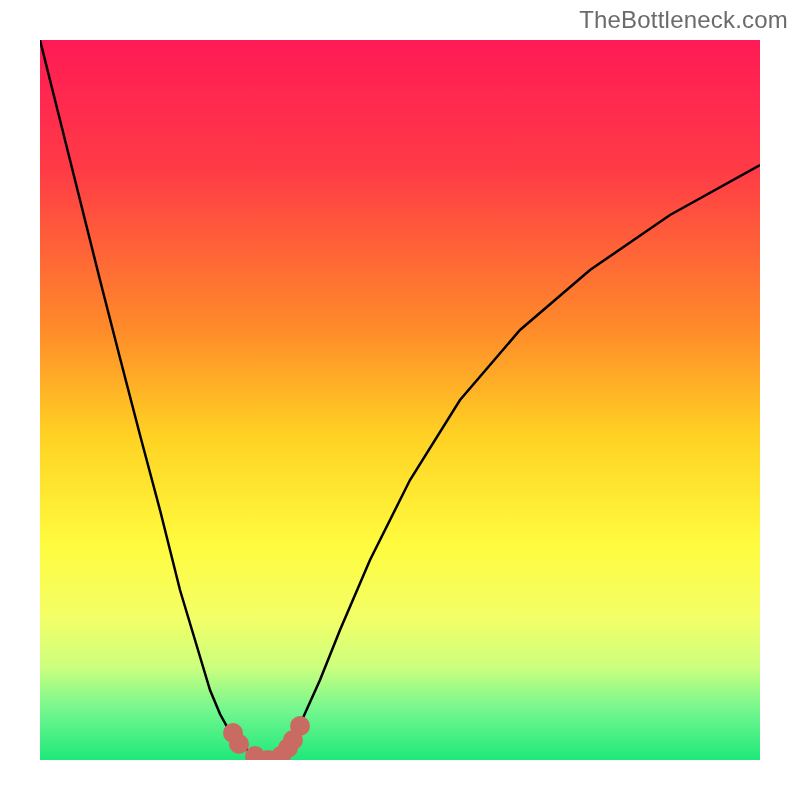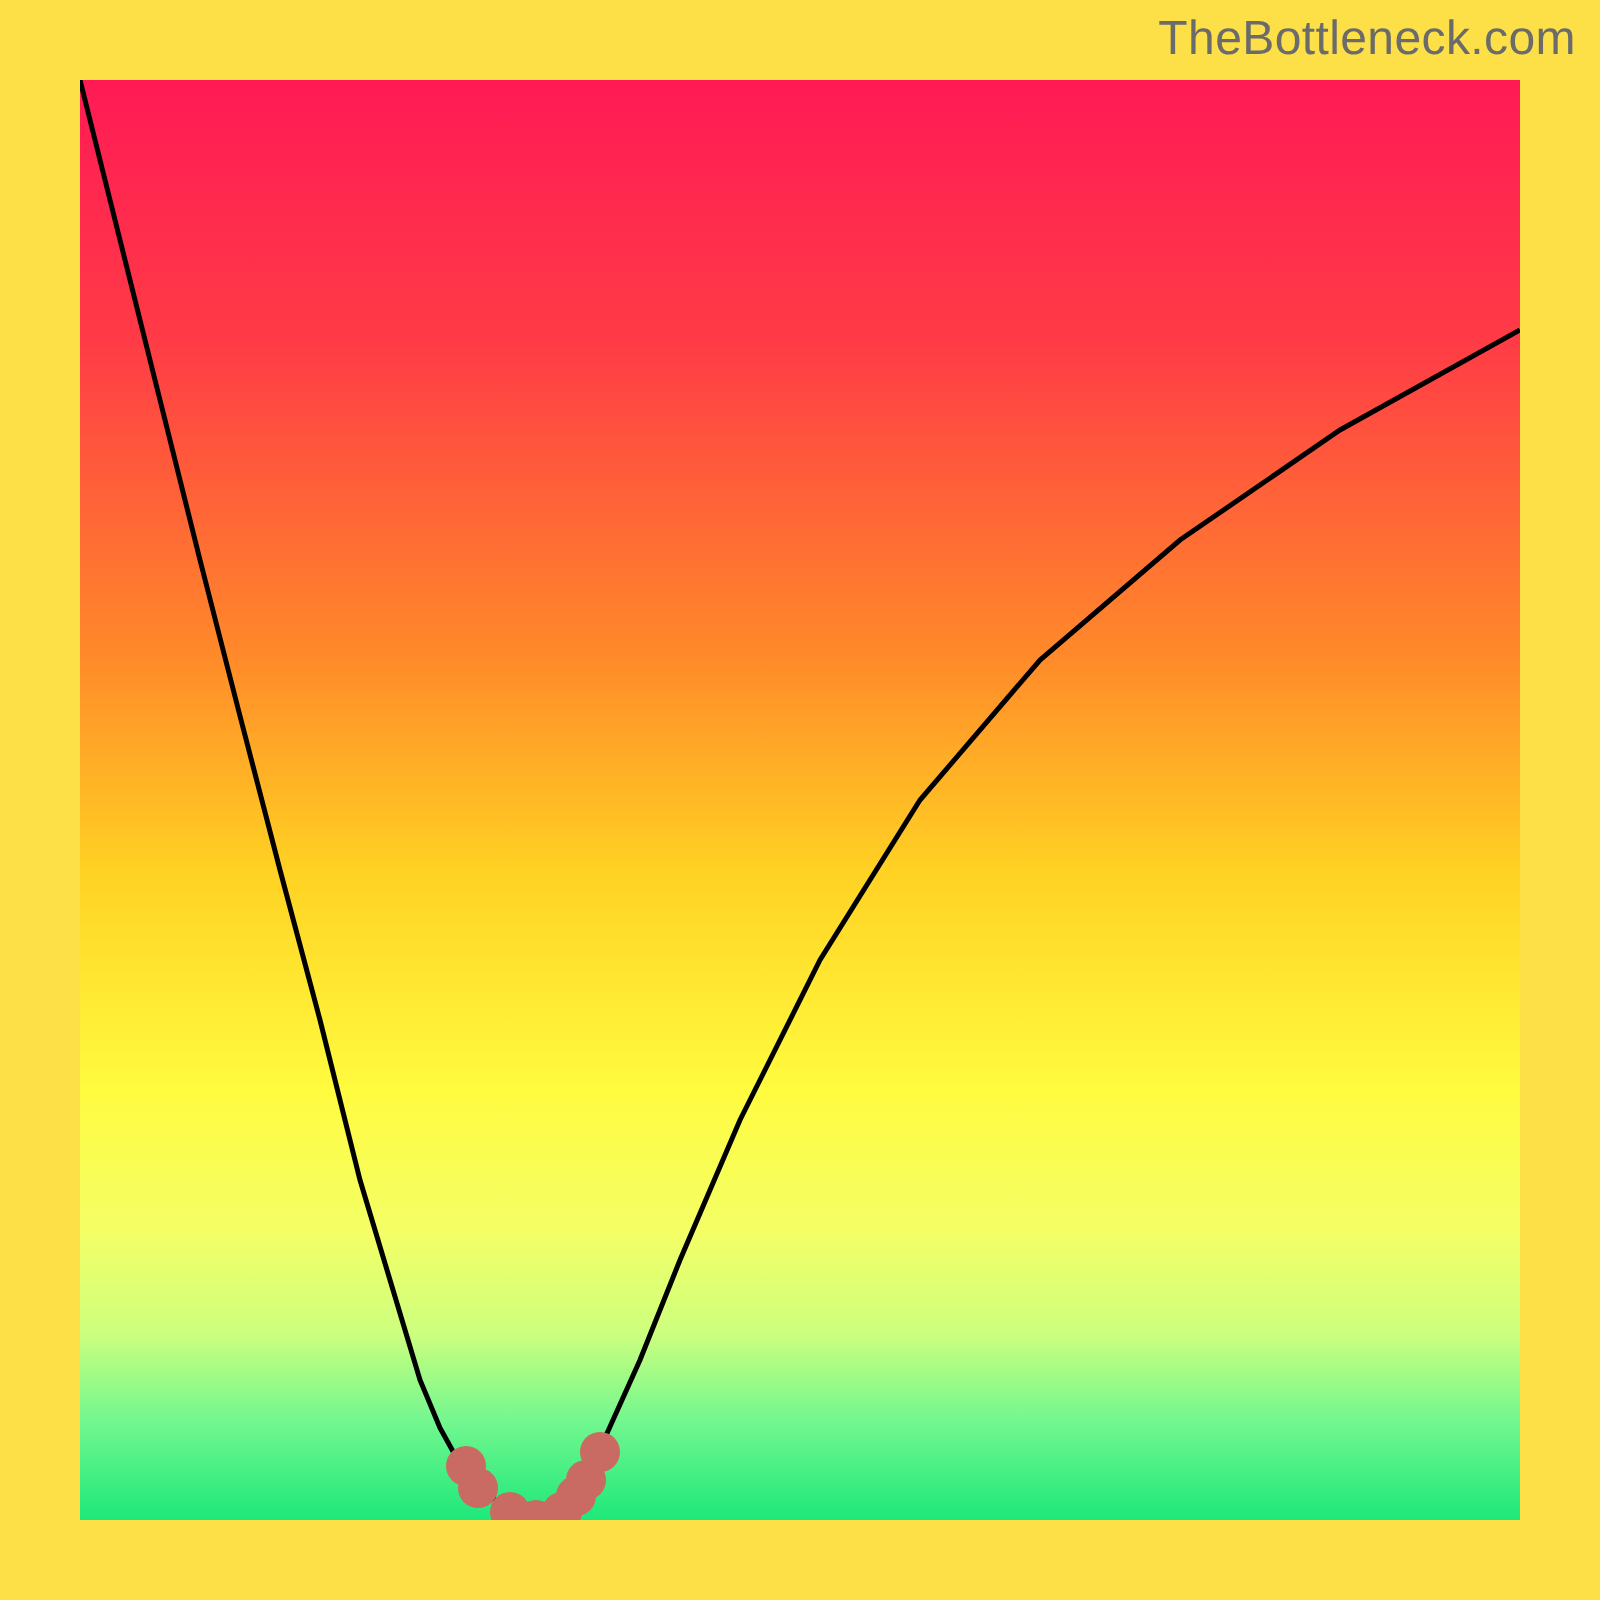--- a/index.html
+++ b/index.html
@@ -7,21 +7,21 @@
     padding: 0;
     width: 800px;
     height: 800px;
     background: #000000;
     overflow: hidden;
   }
   .outer {
     position: relative;
     width: 800px;
     height: 800px;
-    background: #fde047;
+    background: #ffffff;
   }
   .plot {
     position: absolute;
     left: 40px;
     top: 40px;
     width: 720px;
     height: 720px;
     background: linear-gradient(to bottom,
       #ff1a55 0%,
       #ff3b46 18%,

